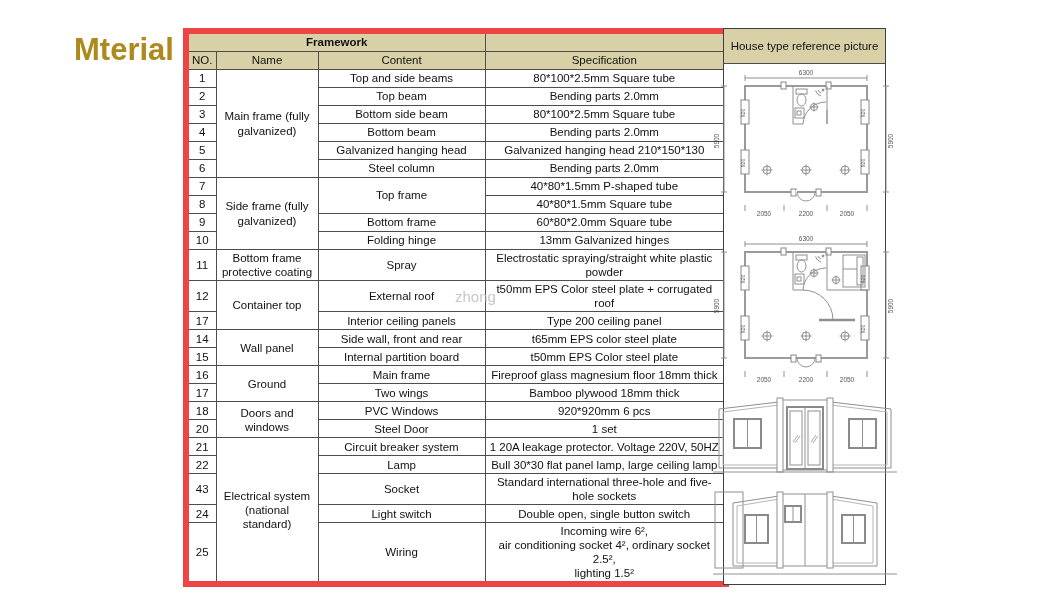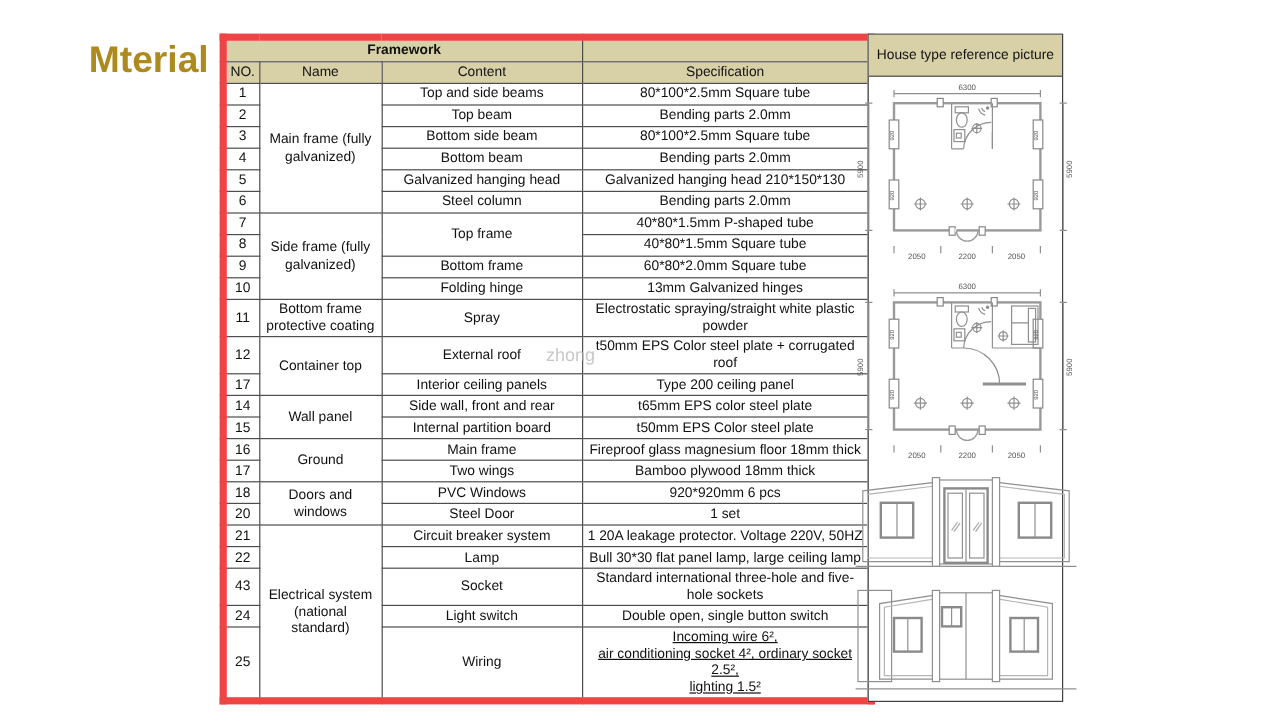--- a/index.html
+++ b/index.html
@@ -20,21 +20,21 @@
   table.spec th, table.spec td{
     border:1px solid #4d4d4d;
     font-size:11.5px;line-height:1.22;
     text-align:center;vertical-align:middle;
     padding:1px 3px;overflow:hidden;
   }
   table.spec th{background:#d8d1a8;font-weight:normal;height:15px;}
   table.spec th.fw{font-weight:bold;}
   table.spec tbody tr{height:18px;}
   td.left, th.left{text-align:left;}
-  td.prewrap{white-space:pre-line;text-align:left;text-decoration:underline;}
+  td.prewrap{white-space:pre-line;text-align:left;}
   
   .house-panel{
     position:absolute;left:723px;top:28px;width:163px;height:557px;
     border:1px solid #3f3f3f;box-sizing:border-box;background:#fff;
     display:flex;flex-direction:column;
   }
   .house-header{
     height:34px;flex:0 0 34px;background:#d8d1a8;border-bottom:1px solid #4d4d4d;
     display:flex;align-items:center;justify-content:center;
     font-size:11.5px;color:#111;

